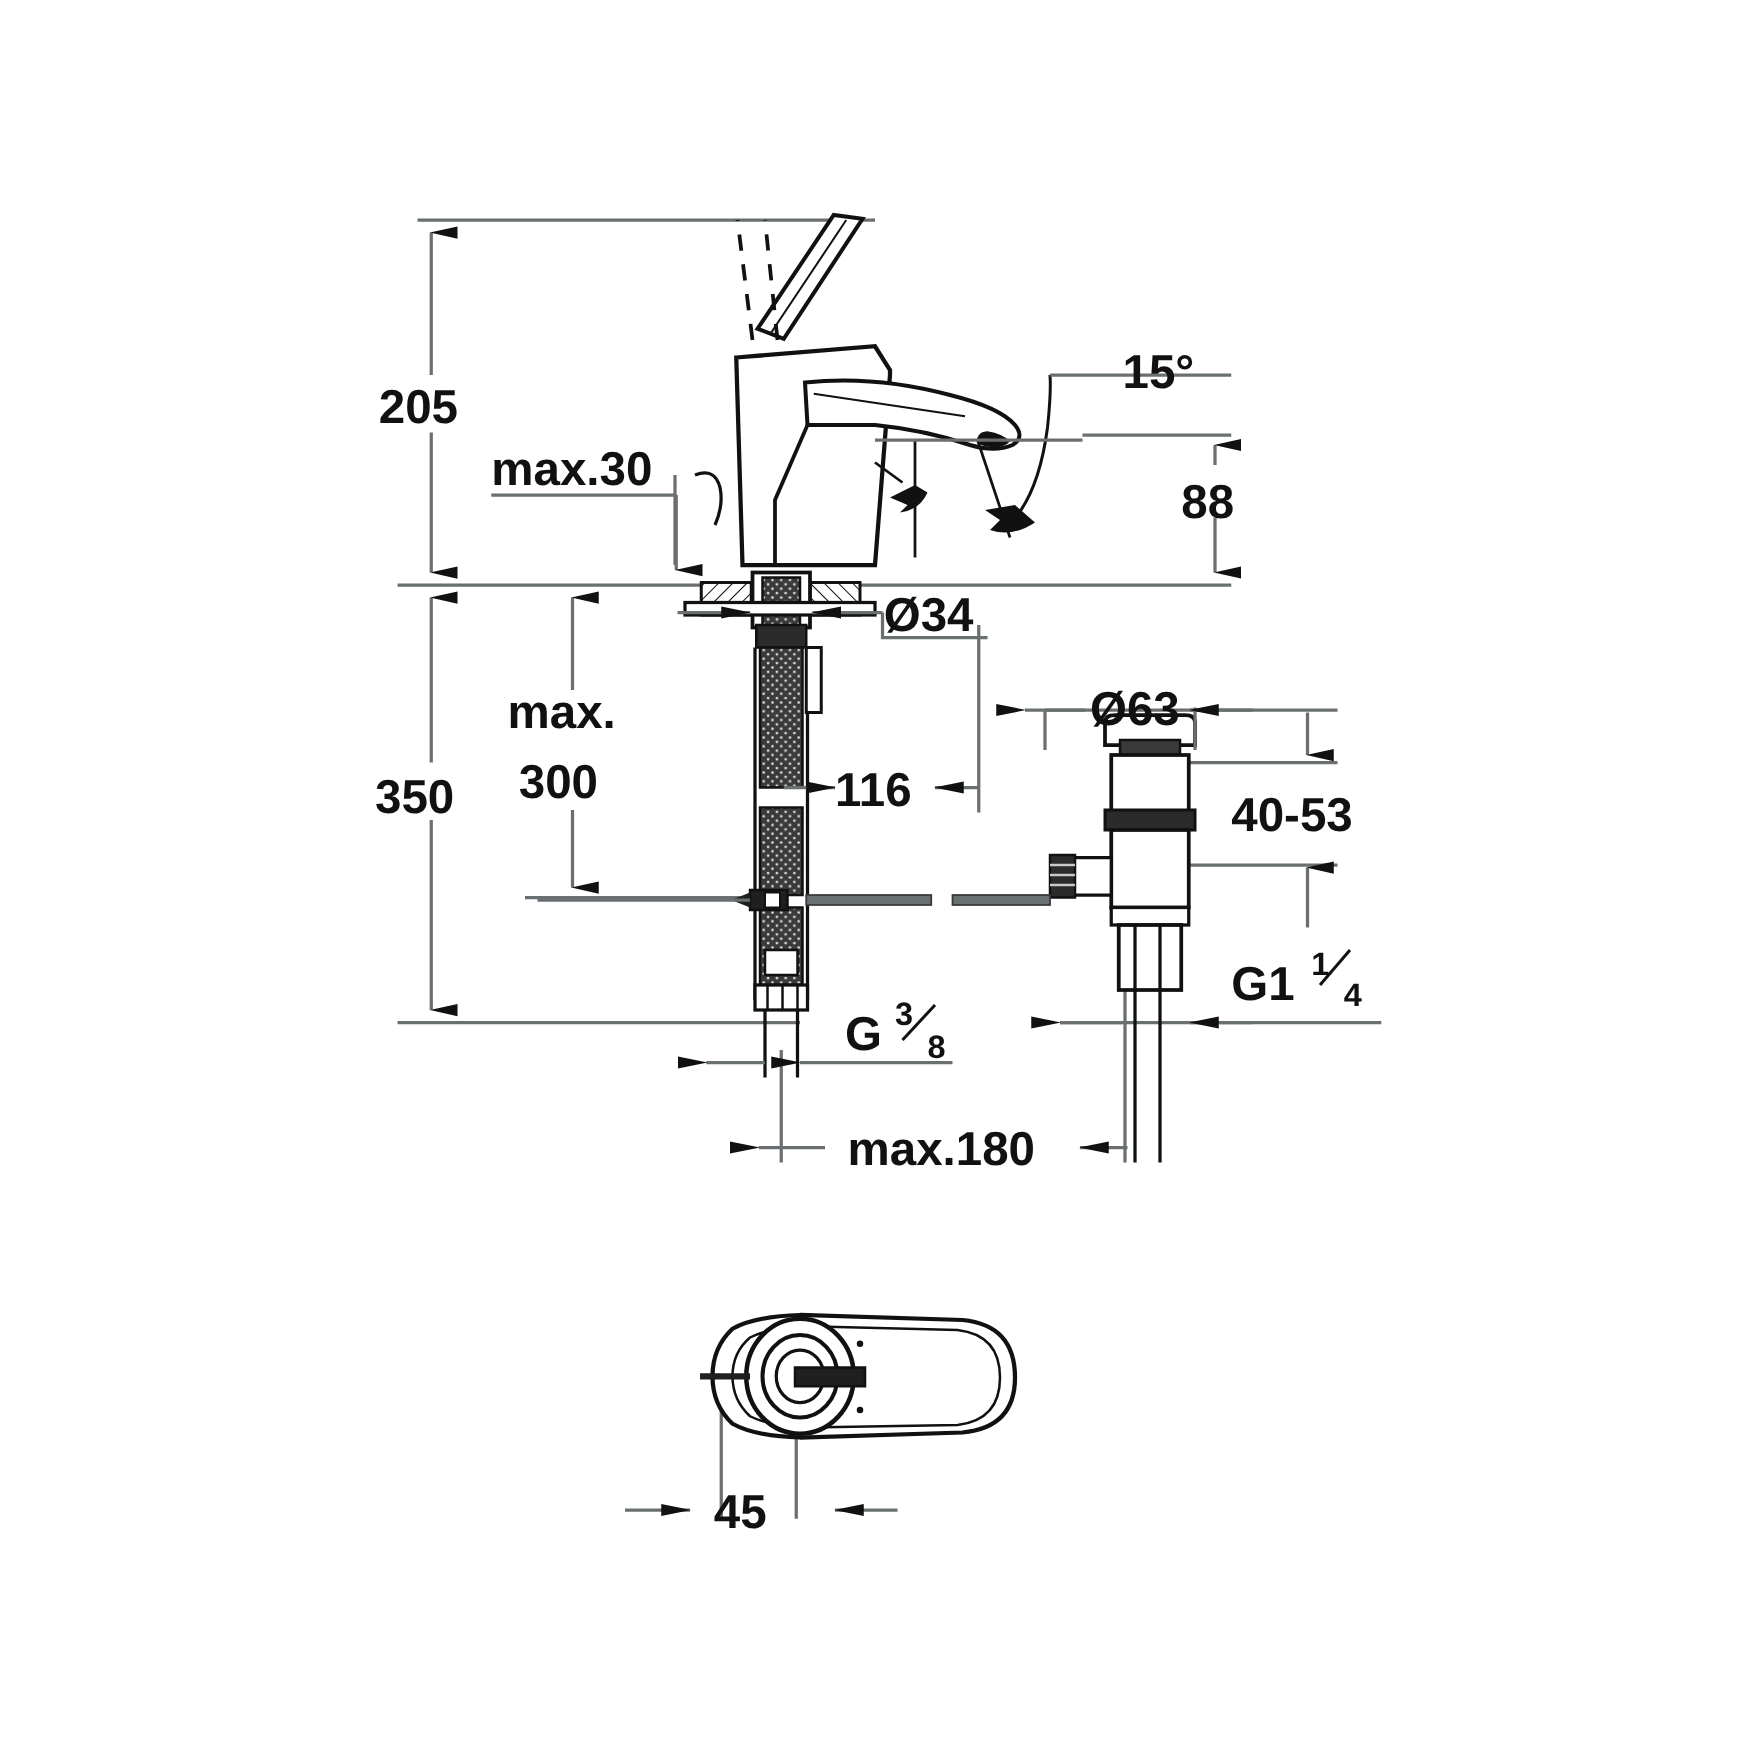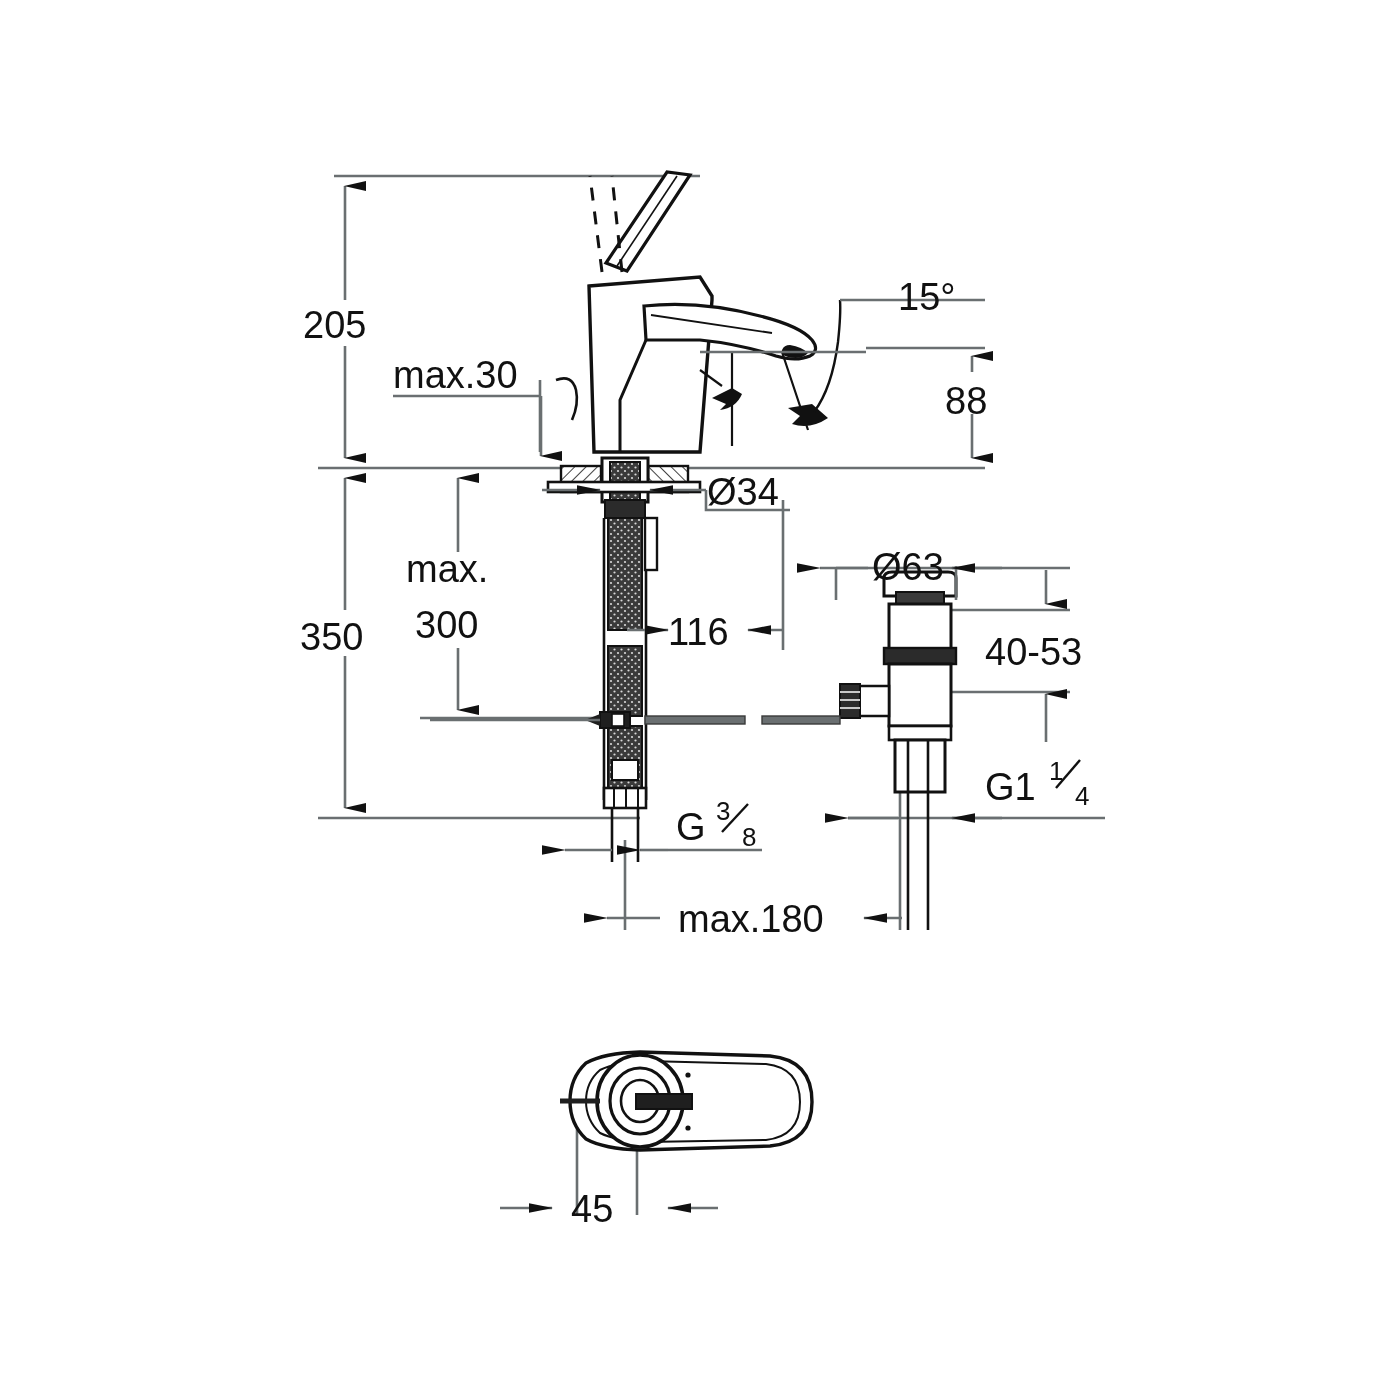--- a/index.html
+++ b/index.html
@@ -1,18 +1,18 @@
 <!DOCTYPE html>
 <html><head>
 <meta charset="utf-8">
 <style>
   html,body{margin:0;padding:0;background:#ffffff;}
   body{width:1400px;height:1400px;overflow:hidden;
        font-family:"Liberation Sans", sans-serif;color:#1a1a1a;}
-  #stage{position:relative;width:1400px;height:1400px;background:#fff;}
+  #stage{position:relative;width:1400px;height:1400px;background:#fff;font-weight:bold;}
   svg{display:block;}
   .dimtext{font-family:"Liberation Sans", sans-serif;fill:#111111;font-size:38px;}
   .dimtext-sm{font-family:"Liberation Sans", sans-serif;fill:#111111;font-size:26px;}
 </style>
 </head>
 <body>
 
 <div id="stage">
 <svg width="1400" height="1400" viewBox="0 0 1400 1400">
 

